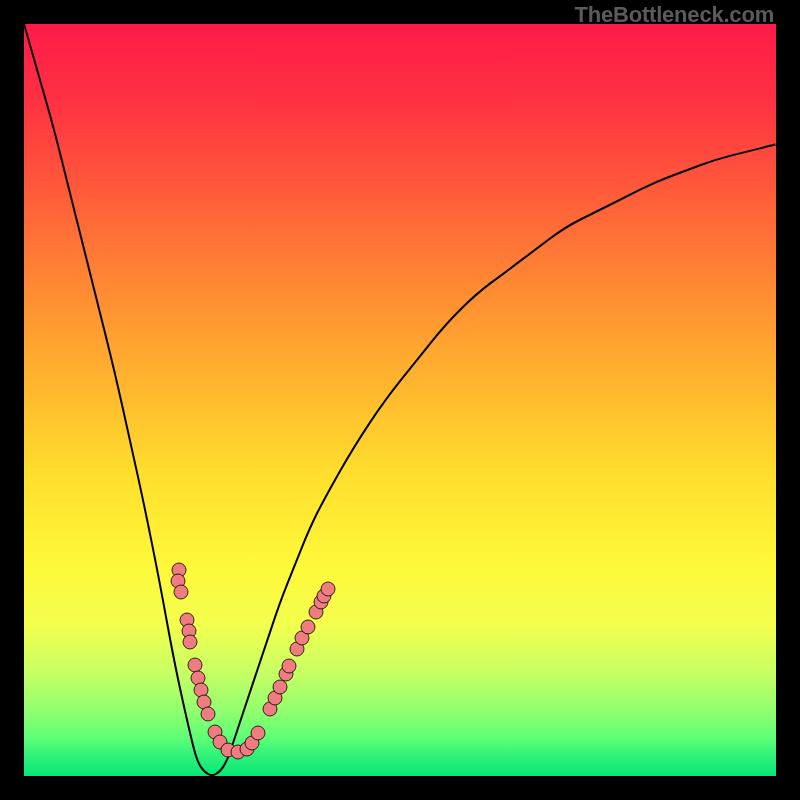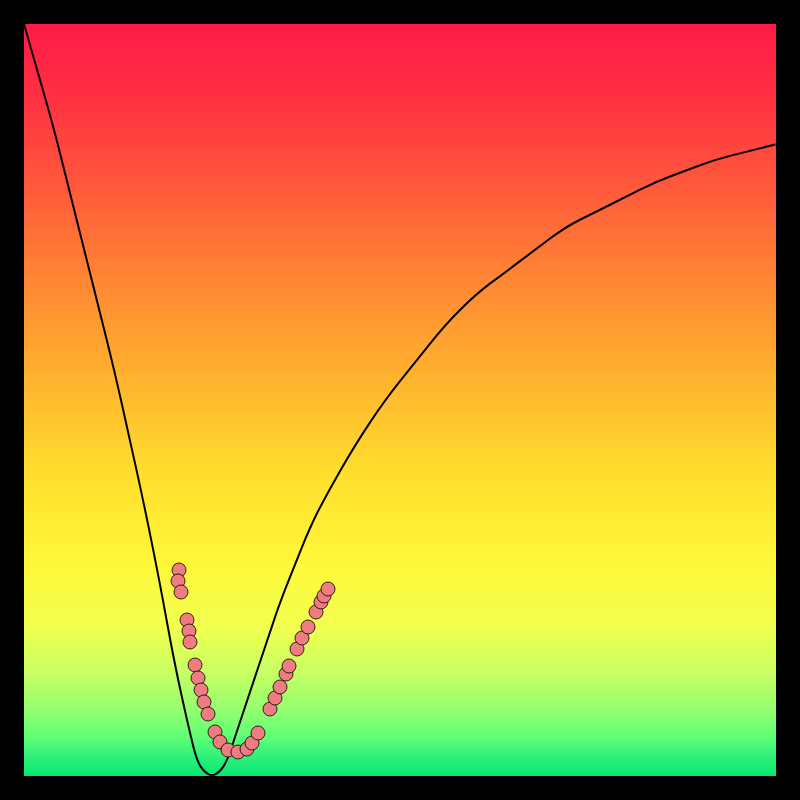--- a/index.html
+++ b/index.html
@@ -75,13 +75,14 @@
         <circle cx="316" cy="612" r="7" fill="#ef7c81" stroke="#000000" stroke-width="0.8"></circle>
         <circle cx="321" cy="602" r="7" fill="#ef7c81" stroke="#000000" stroke-width="0.8"></circle>
         <circle cx="324" cy="596" r="7" fill="#ef7c81" stroke="#000000" stroke-width="0.8"></circle>
         <circle cx="328" cy="589" r="7" fill="#ef7c81" stroke="#000000" stroke-width="0.8"></circle>
       </g>
       <rect x="0" y="0" width="800" height="24" fill="#000000"></rect>
       <rect x="0" y="776" width="800" height="24" fill="#000000"></rect>
       <rect x="0" y="0" width="24" height="800" fill="#000000"></rect>
       <rect x="776" y="0" width="24" height="800" fill="#000000"></rect>
     </svg>
+    <div class="watermark" style="right: 26px; top: 2px; font-size: 22px;">TheBottleneck.com</div>
   </div>
 
 </body></html>

